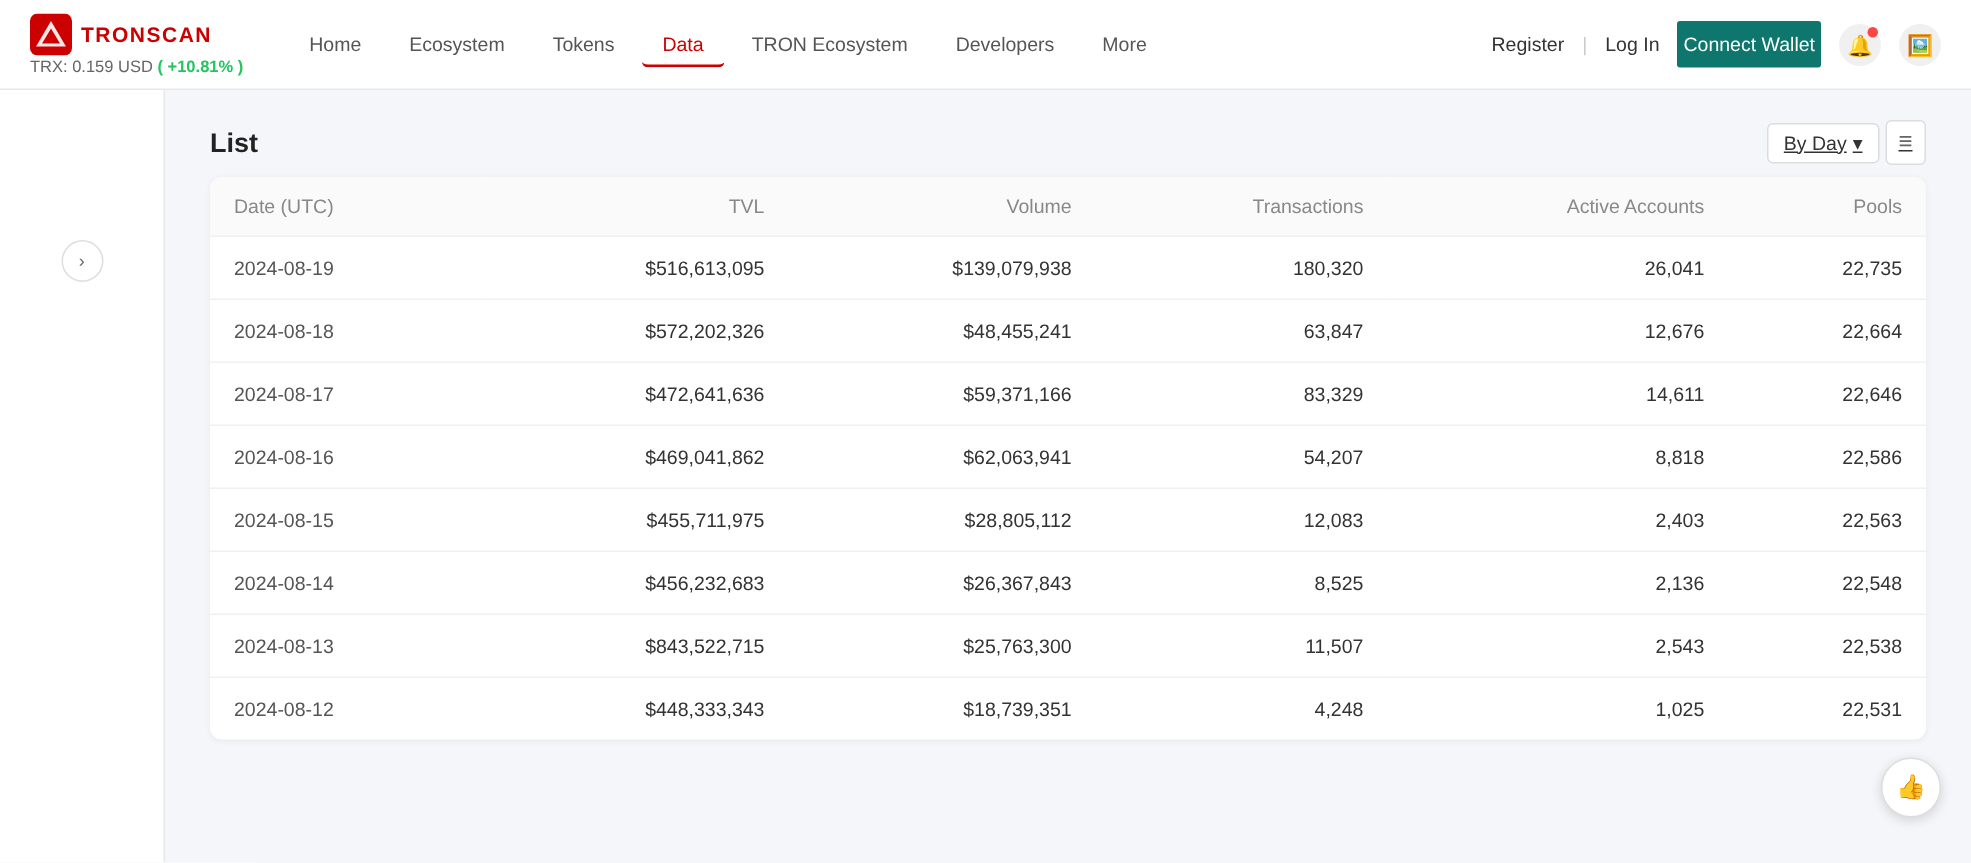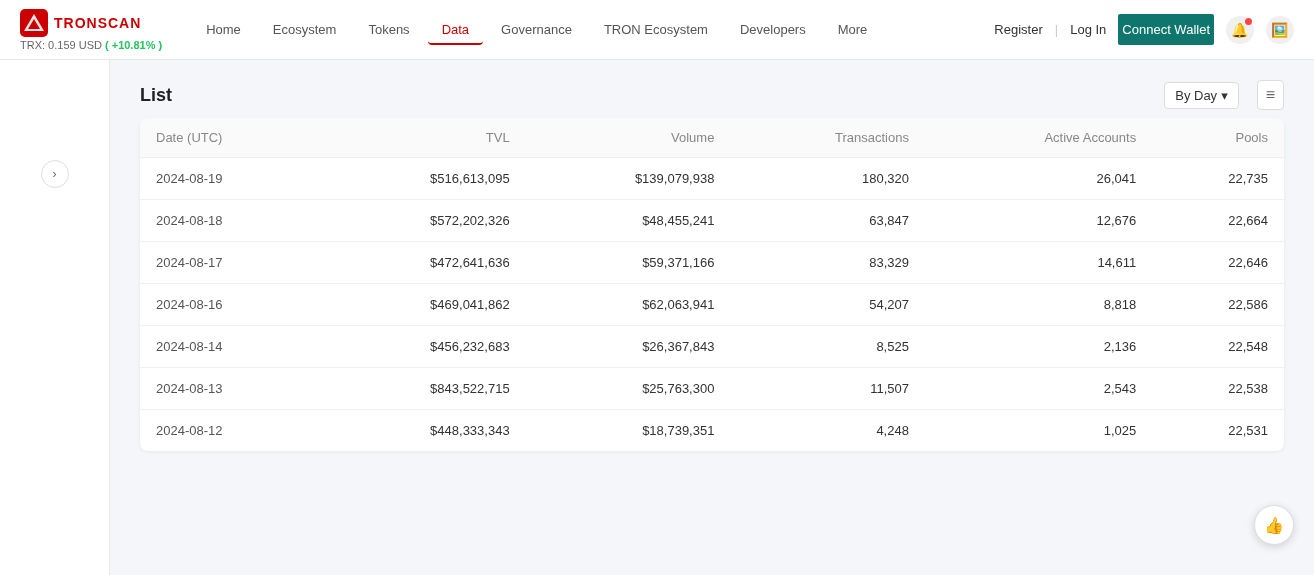--- a/index.html
+++ b/index.html
@@ -163,21 +163,22 @@
       margin-bottom: 8px;
     }
     .list-title {
       font-size: 18px;
       font-weight: 600;
       color: #222;
     }
     .list-controls {
       display: flex;
       align-items: center;
-      gap: 18px;
+      gap: 4px;
+      text-decoration: underline;
     }
     .by-day-select {
       display: flex;
       align-items: center;
       gap: 4px;
       padding: 5px 10px;
       border: 1px solid #ddd;
       border-radius: 4px;
       background: #fff;
       cursor: pointer;
@@ -293,21 +294,20 @@
       <span class="trx-change">( +10.81% )</span>
     </div>
   </div>
 
   <nav>
 
   <a class="nav-item" href="#">Home</a>
       <a class="nav-item" href="#">Ecosystem</a>
       <a class="nav-item" href="#">Tokens</a>
       <a class="nav-item active" href="#">Data</a>
-      <a class="nav-item" href="#">Governance</a>
       <a class="nav-item" href="#">TRON Ecosystem</a>
       <a class="nav-item" href="#">Developers</a>
       <a class="nav-item" href="#">More</a>
     </nav>
 
   <div class="header-right">
     <button class="register-btn">Register</button>
     <span class="divider-v">|</span>
     <button class="login-btn">Log In</button>
     <button class="connect-wallet-btn">Connect Wallet</button>
@@ -375,20 +375,28 @@
     </tr>
           <tr>
       <td>2024-08-16</td>
       <td>$469,041,862</td>
       <td>$62,063,941</td>
       <td>54,207</td>
       <td>8,818</td>
       <td>22,586</td>
     </tr>
           <tr>
+      <td>2024-08-15</td>
+      <td>$455,711,975</td>
+      <td>$28,805,112</td>
+      <td>12,083</td>
+      <td>2,403</td>
+      <td>22,563</td>
+    </tr>
+          <tr>
       <td>2024-08-14</td>
       <td>$456,232,683</td>
       <td>$26,367,843</td>
       <td>8,525</td>
       <td>2,136</td>
       <td>22,548</td>
     </tr>
           <tr>
       <td>2024-08-13</td>
       <td>$843,522,715</td>

